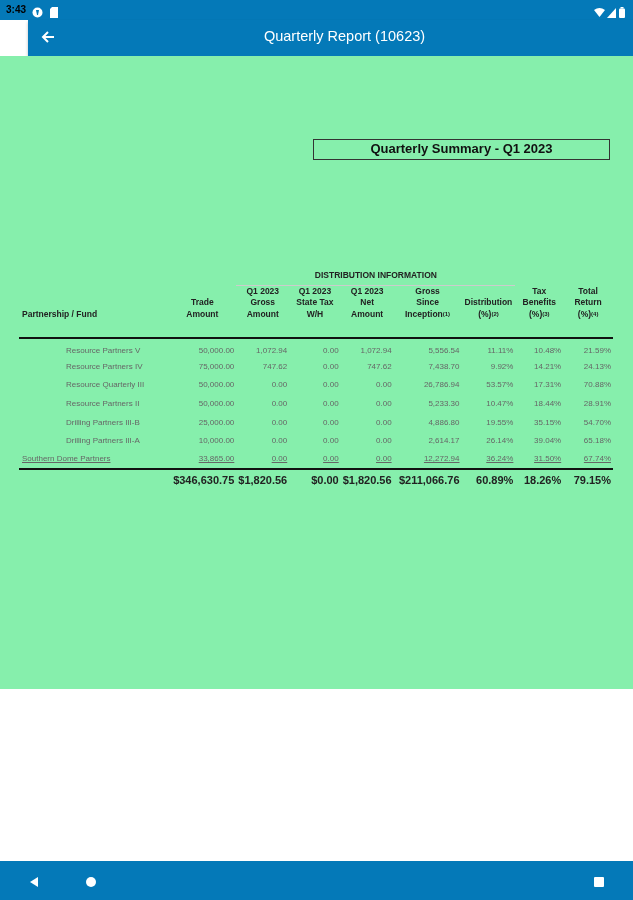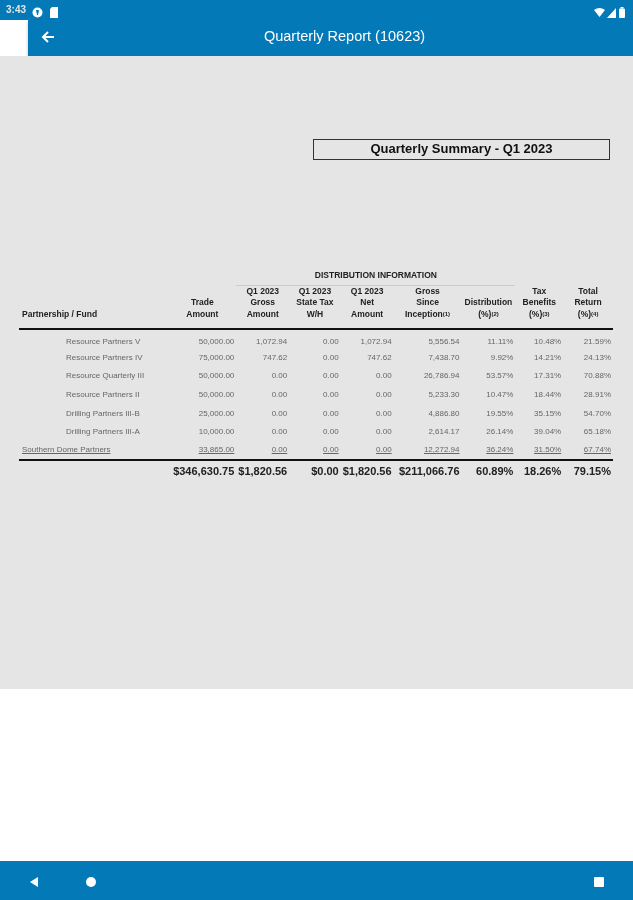--- a/index.html
+++ b/index.html
@@ -1,27 +1,27 @@
 <!DOCTYPE html>
 <html><head>
 <meta charset="utf-8">
 <style>
   * { box-sizing: border-box; margin: 0; padding: 0; }
   html, body { width: 633px; height: 900px; overflow: hidden; background: #ffffff; font-family: "Liberation Sans", sans-serif; }
-  .statusbar { position: absolute; left: 0; top: 0; width: 633px; height: 20px; background: #0479b8; color: #e5e5e5; }
+  .statusbar { position: absolute; left: 0; top: 0; width: 633px; height: 20px; background: #0479b8; color: #000000; }
   .statusbar .time { position: absolute; left: 6px; top: 4px; font-size: 10px; font-weight: bold; }
   .statusbar .sb-ic { position: absolute; top: 4px; }
   .appbar { position: absolute; left: 0; top: 20px; width: 633px; height: 36px; background: #0479b8; color: #fff; box-shadow: 0 2px 3px rgba(0,0,0,0.25); margin-left: 28px; }
   .appbar .title { position: absolute; left: 0; right: 0; top: 8px; text-align: center; font-size: 14.5px; }
   .appbar .back { position: absolute; left: 10px; top: 7px; width: 20px; height: 20px; cursor: pointer; }
   .appbar .dl { position: absolute; right: 12px; top: 7px; width: 18px; height: 20px; cursor: pointer; }
-  .content { position: absolute; left: 0; top: 56px; width: 633px; height: 633px; background: #e5e5e5; }
+  .content { position: absolute; left: 0; top: 56px; width: 633px; height: 633px; background: #86efac; }
   .report-title { position: absolute; left: 313px; top: 83px; width: 297px; height: 21px; border: 1.5px solid #333; text-align: center; font-size: 13px; font-weight: bold; line-height: 18px; color: #111; }
   table.rep { position: absolute; left: 19px; top: 210px; width: 594px; border-collapse: collapse; font-size: 8px; color: #666; }
-  table.rep th { font-weight: bold; color: #222; font-size: 8.5px; line-height: 11.5px; vertical-align: bottom; text-align: center; padding: 0 1px 8px 1px; }
+  table.rep th { font-weight: bold; color: #222; font-size: 8.5px; line-height: 11.5px; vertical-align: bottom; text-align: center; padding: 0 1px 17px 1px; }
   table.rep th.pf { text-align: left; padding-left: 3px; }
   table.rep th.group { text-align: center; padding: 4px 0 3px 0; border-bottom: 1px solid #ccc; font-size: 8.5px; }
   table.rep tr.hdr2 th { border-bottom: 2px solid #111; }
   table.rep td { text-align: right; padding: 0 2px; height: 18.7px; white-space: nowrap; }
   table.rep td.name { text-align: left; padding-left: 47px; }
   table.rep td.name.top { padding-left: 3px; }
   table.rep tr.first td { padding-top: 5px; }
   table.rep tr.last td { border-bottom: 2px solid #111; text-decoration: underline; }
   table.rep tr.total td { font-weight: bold; color: #222; height: 22px; font-size: 11px; }
   sup { font-size: 6px; vertical-align: top; }

